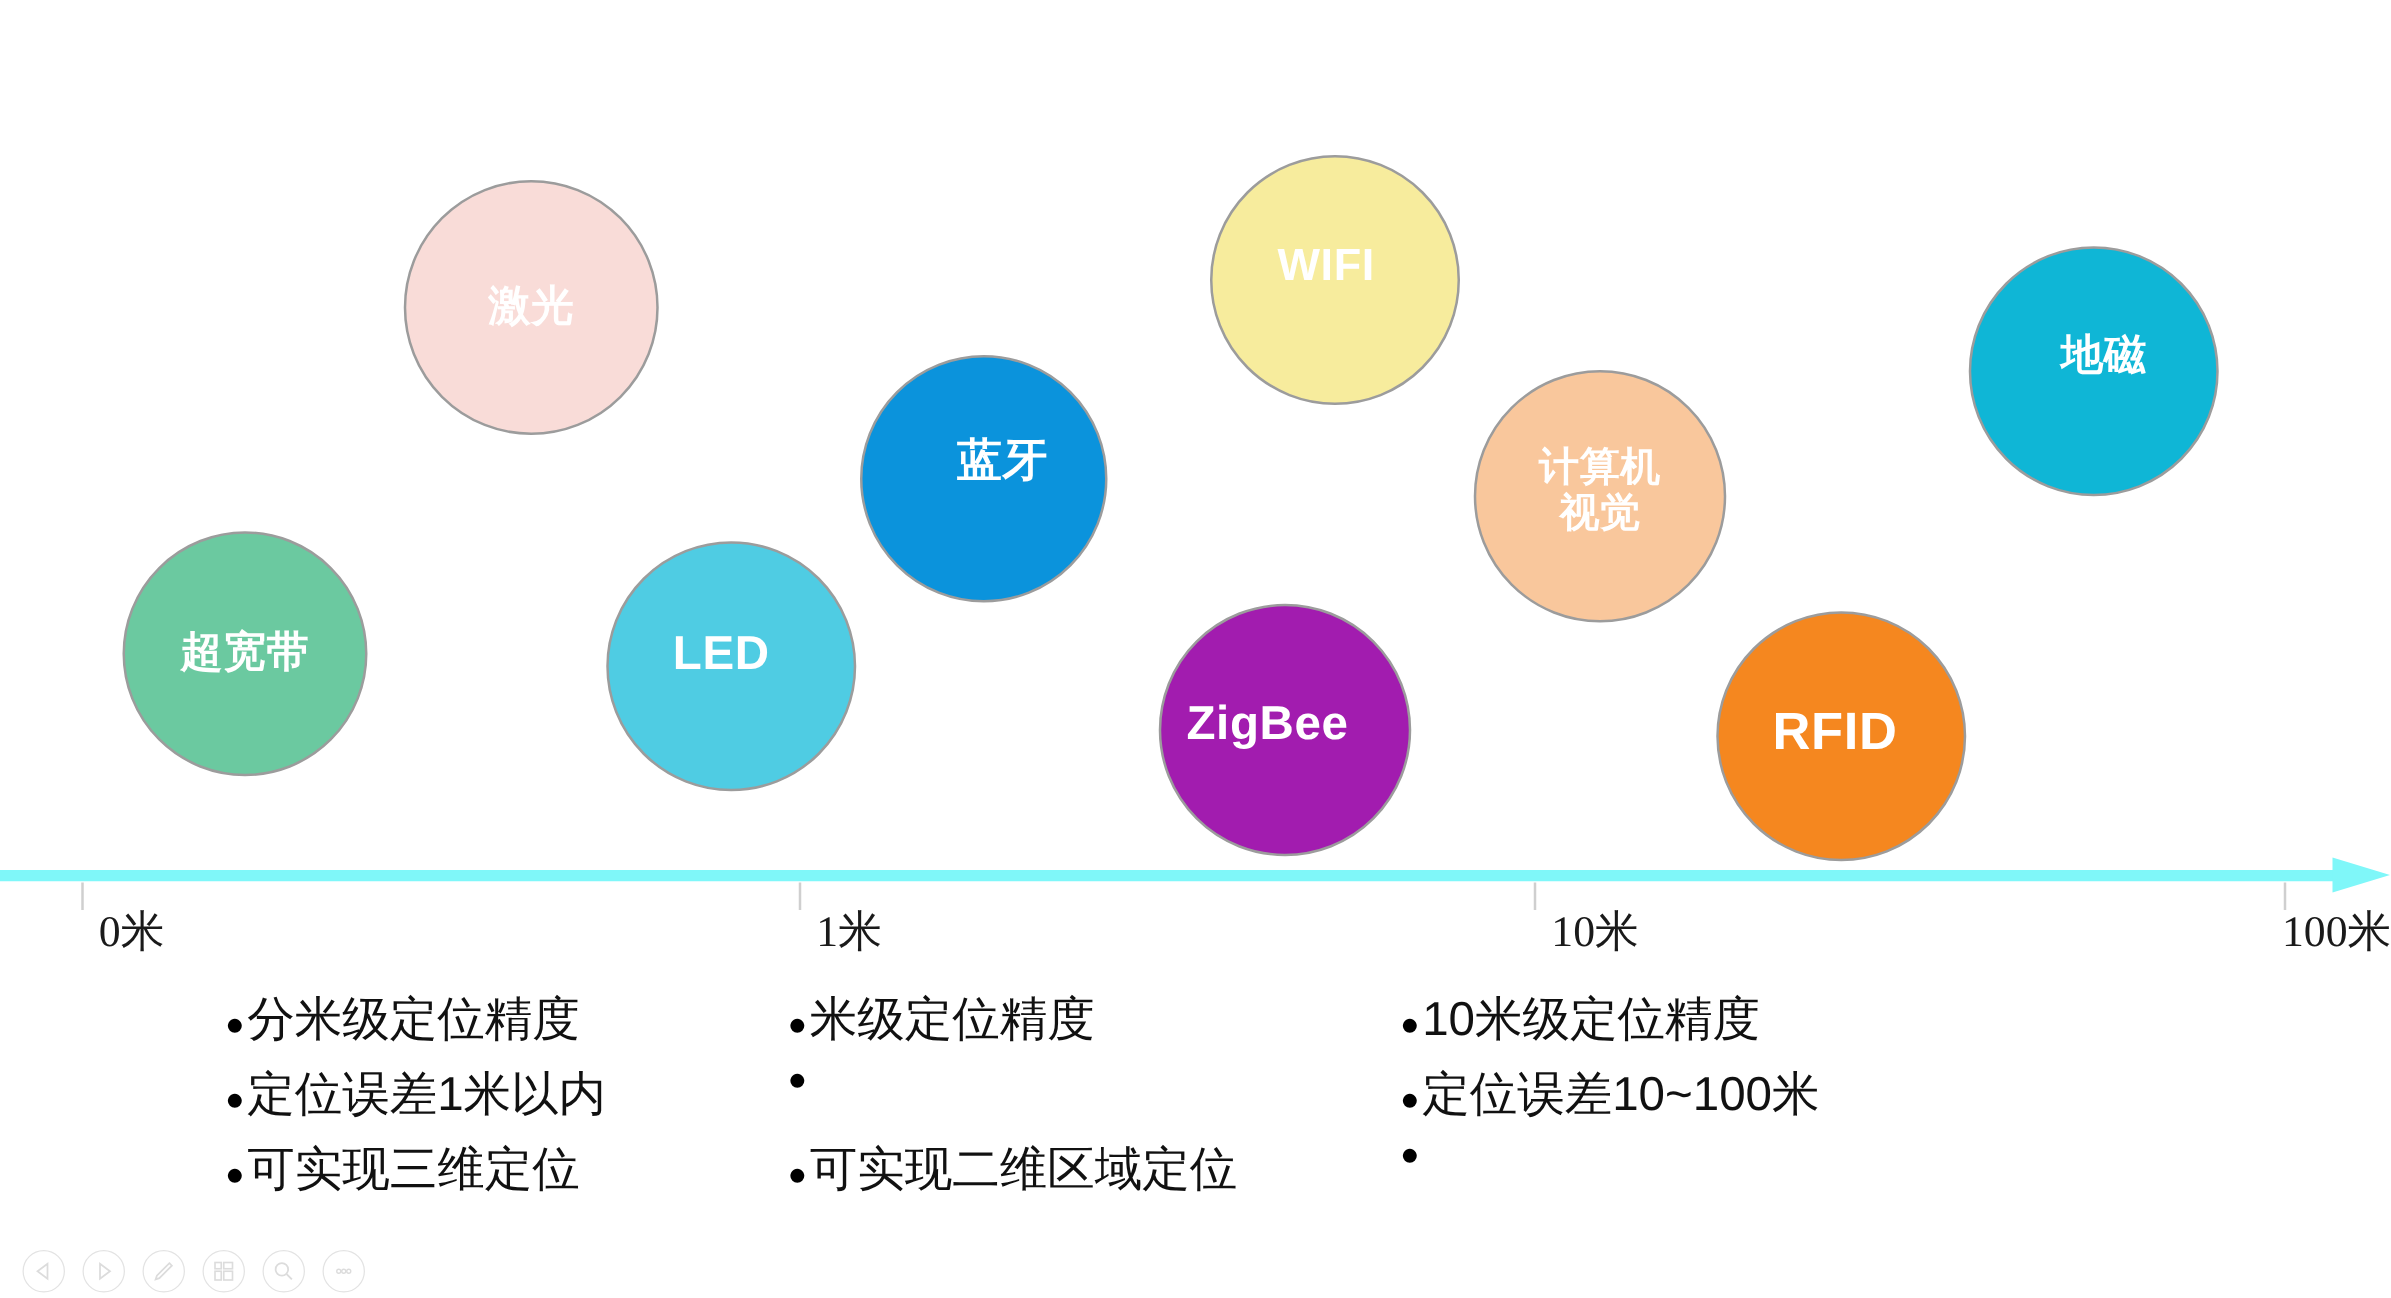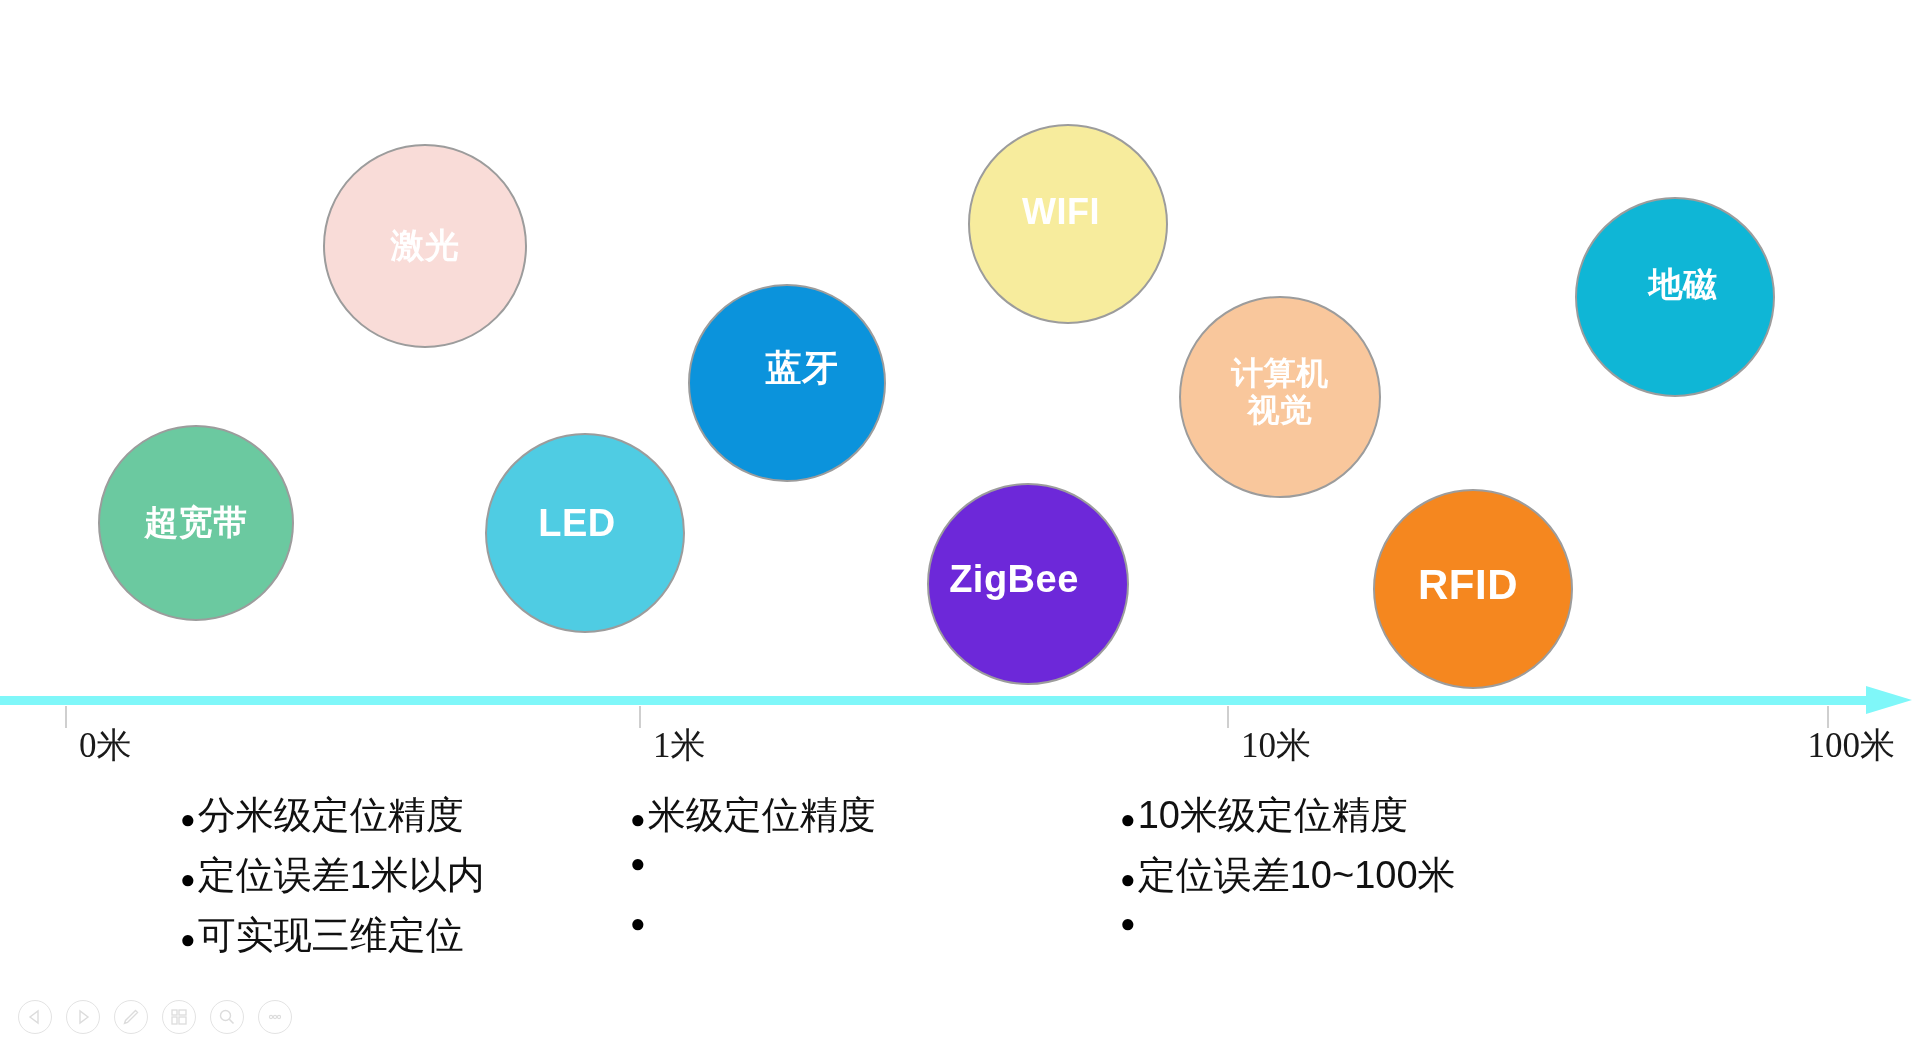--- a/index.html
+++ b/index.html
@@ -129,21 +129,21 @@
       </div>
       <div class="bubble" style="left: 485px; top: 433px; width: 200px; height: 200px; background: rgb(79, 204, 227); font-size: 38px;">
         <span class="blabel" style="transform: translate(-8px, -9px);">LED</span>
       </div>
       <div class="bubble" style="left: 688px; top: 284px; width: 198px; height: 198px; background: rgb(11, 147, 220); font-size: 36px;">
         <span class="blabel" style="transform: translate(15px, -15px);">蓝牙</span>
       </div>
       <div class="bubble" style="left: 968px; top: 124px; width: 200px; height: 200px; background: rgb(247, 236, 157); font-size: 36px;">
         <span class="blabel" style="transform: translate(-7px, -12px);">WIFI</span>
       </div>
-      <div class="bubble" style="left: 927px; top: 483px; width: 202px; height: 202px; background: #6d28d9; font-size: 38px;">
+      <div class="bubble" style="left: 927px; top: 483px; width: 202px; height: 202px; background: #a21caf; font-size: 38px;">
         <span class="blabel" style="transform: translate(-14px, -4px);">ZigBee</span>
       </div>
       <div class="bubble" style="left: 1179px; top: 296px; width: 202px; height: 202px; background: rgb(249, 199, 156); font-size: 32px;">
         <span class="blabel" style="transform: translate(0px, -5px);">计算机
 视觉</span>
       </div>
       <div class="bubble" style="left: 1373px; top: 489px; width: 200px; height: 200px; background: rgb(245, 135, 31); font-size: 42px;">
         <span class="blabel" style="transform: translate(-5px, -4px);">RFID</span>
       </div>
       <div class="bubble" style="left: 1575px; top: 197px; width: 200px; height: 200px; background: rgb(15, 182, 214); font-size: 34px;">
@@ -154,21 +154,21 @@
   <div id="axis-line"></div>
   <div id="axis-arrow"></div>
   <div id="axis-ticks">
       <div class="tick" style="left: 65px;"></div>
       <div class="tick-label" style="left: 35px;">0米</div>
       <div class="tick" style="left: 639px;"></div>
       <div class="tick-label" style="left: 609px;">1米</div>
       <div class="tick" style="left: 1227px;"></div>
       <div class="tick-label" style="left: 1197px;">10米</div>
       <div class="tick" style="left: 1827px;"></div>
-      <div class="tick-label" style="left: auto; right: 18px;">100米</div>
+      <div class="tick-label" style="left: auto; right: 0;">100米</div>
     </div>
 
   <div id="bullets-layer">
       <div class="bullet-col" style="left: 180px;">
         <div class="bullet-row">
           <span class="bullet-dot">●</span>
           <span>分米级定位精度</span>
         </div>
         <div class="bullet-row">
           <span class="bullet-dot">●</span>
@@ -182,20 +182,21 @@
       <div class="bullet-col" style="left: 630px;">
         <div class="bullet-row">
           <span class="bullet-dot">●</span>
           <span>米级定位精度</span>
         </div>
         <div class="bullet-row">
           <span class="bullet-dot">●</span>
         </div>
         <div class="bullet-row">
           <span class="bullet-dot">●</span>
+          <span>可实现二维区域定位</span>
         </div>
       </div>
       <div class="bullet-col" style="left: 1120px;">
         <div class="bullet-row">
           <span class="bullet-dot">●</span>
           <span>10米级定位精度</span>
         </div>
         <div class="bullet-row">
           <span class="bullet-dot">●</span>
           <span>定位误差10~100米</span>

